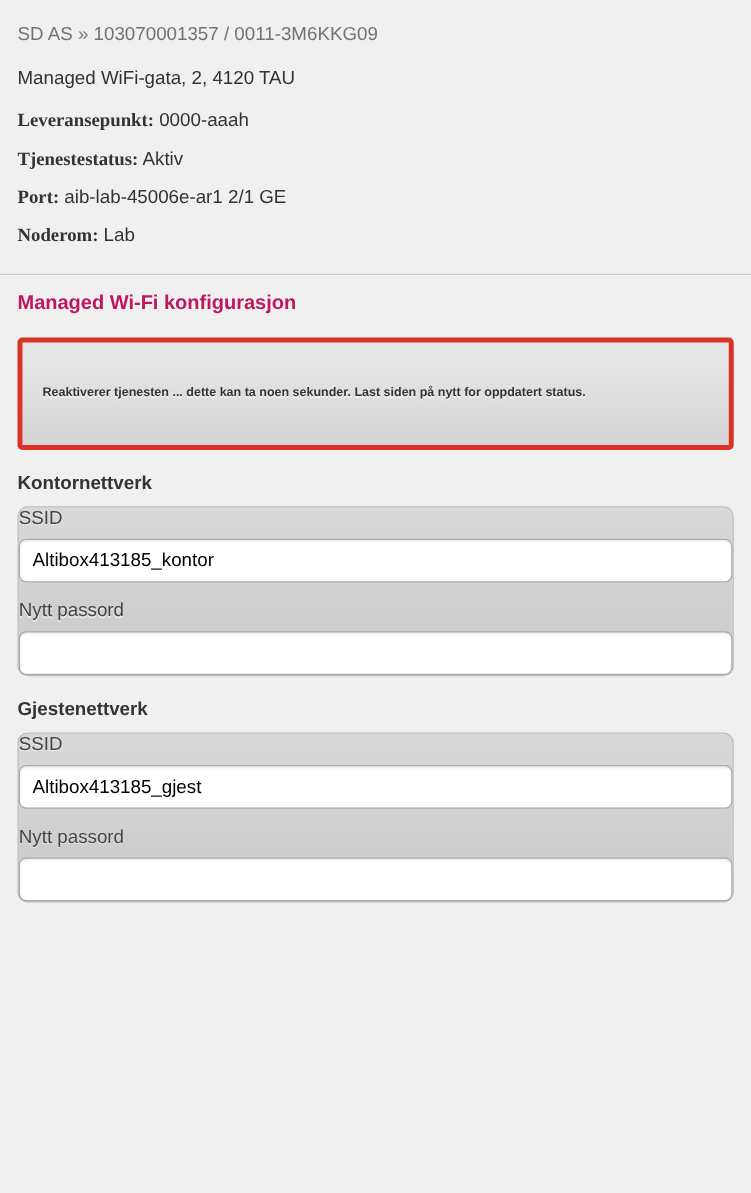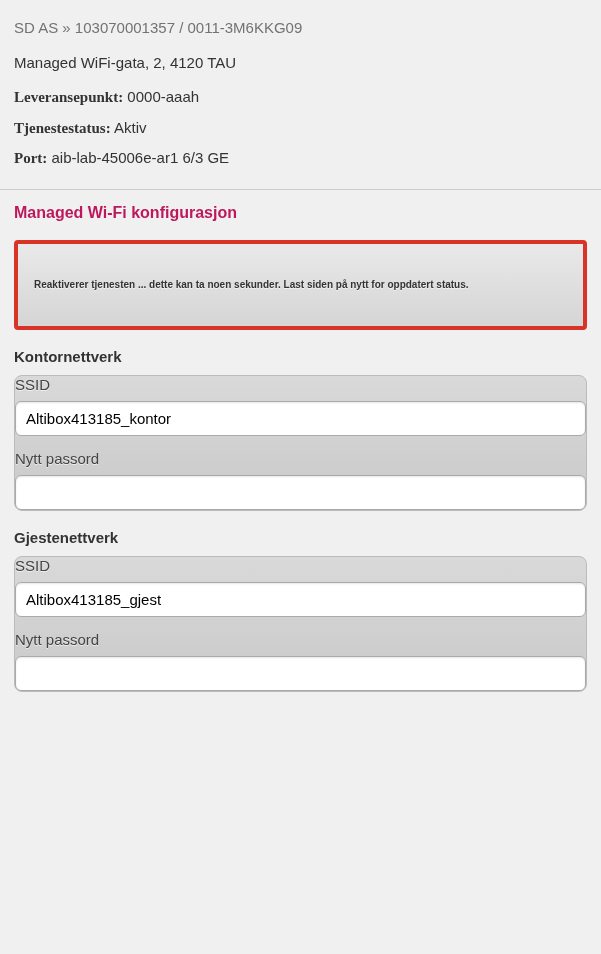--- a/index.html
+++ b/index.html
@@ -110,21 +110,24 @@
   <div class="breadcrumb">SD AS » 103070001357 / 0011-3M6KKG09</div>
   <div class="address">Managed WiFi-gata, 2, 4120 TAU</div>
 
   <div class="info-line">
     <span class="info-label">Leveransepunkt:</span><span> 0000-aaah</span>
   </div>
   <div class="info-line">
     <span class="info-label">Tjenestestatus:</span><span> Aktiv</span>
   </div>
   <div class="info-line">
-    <span class="info-label">Port:</span><span> aib-lab-45006e-ar1 6/3 GE</span>
+    <span class="info-label">Port:</span><span> aib-lab-45006e-ar1 2/1 GE</span>
+  </div>
+  <div class="info-line">
+    <span class="info-label">Noderom:</span><span> Lab</span>
   </div>
 </div>
 
 <hr class="divider">
 
 <div class="content">
   <h2 class="section-title">Managed Wi-Fi konfigurasjon</h2>
 
   <div class="alert-box">Reaktiverer tjenesten ... dette kan ta noen sekunder. Last siden på nytt for oppdatert status.</div>
 

